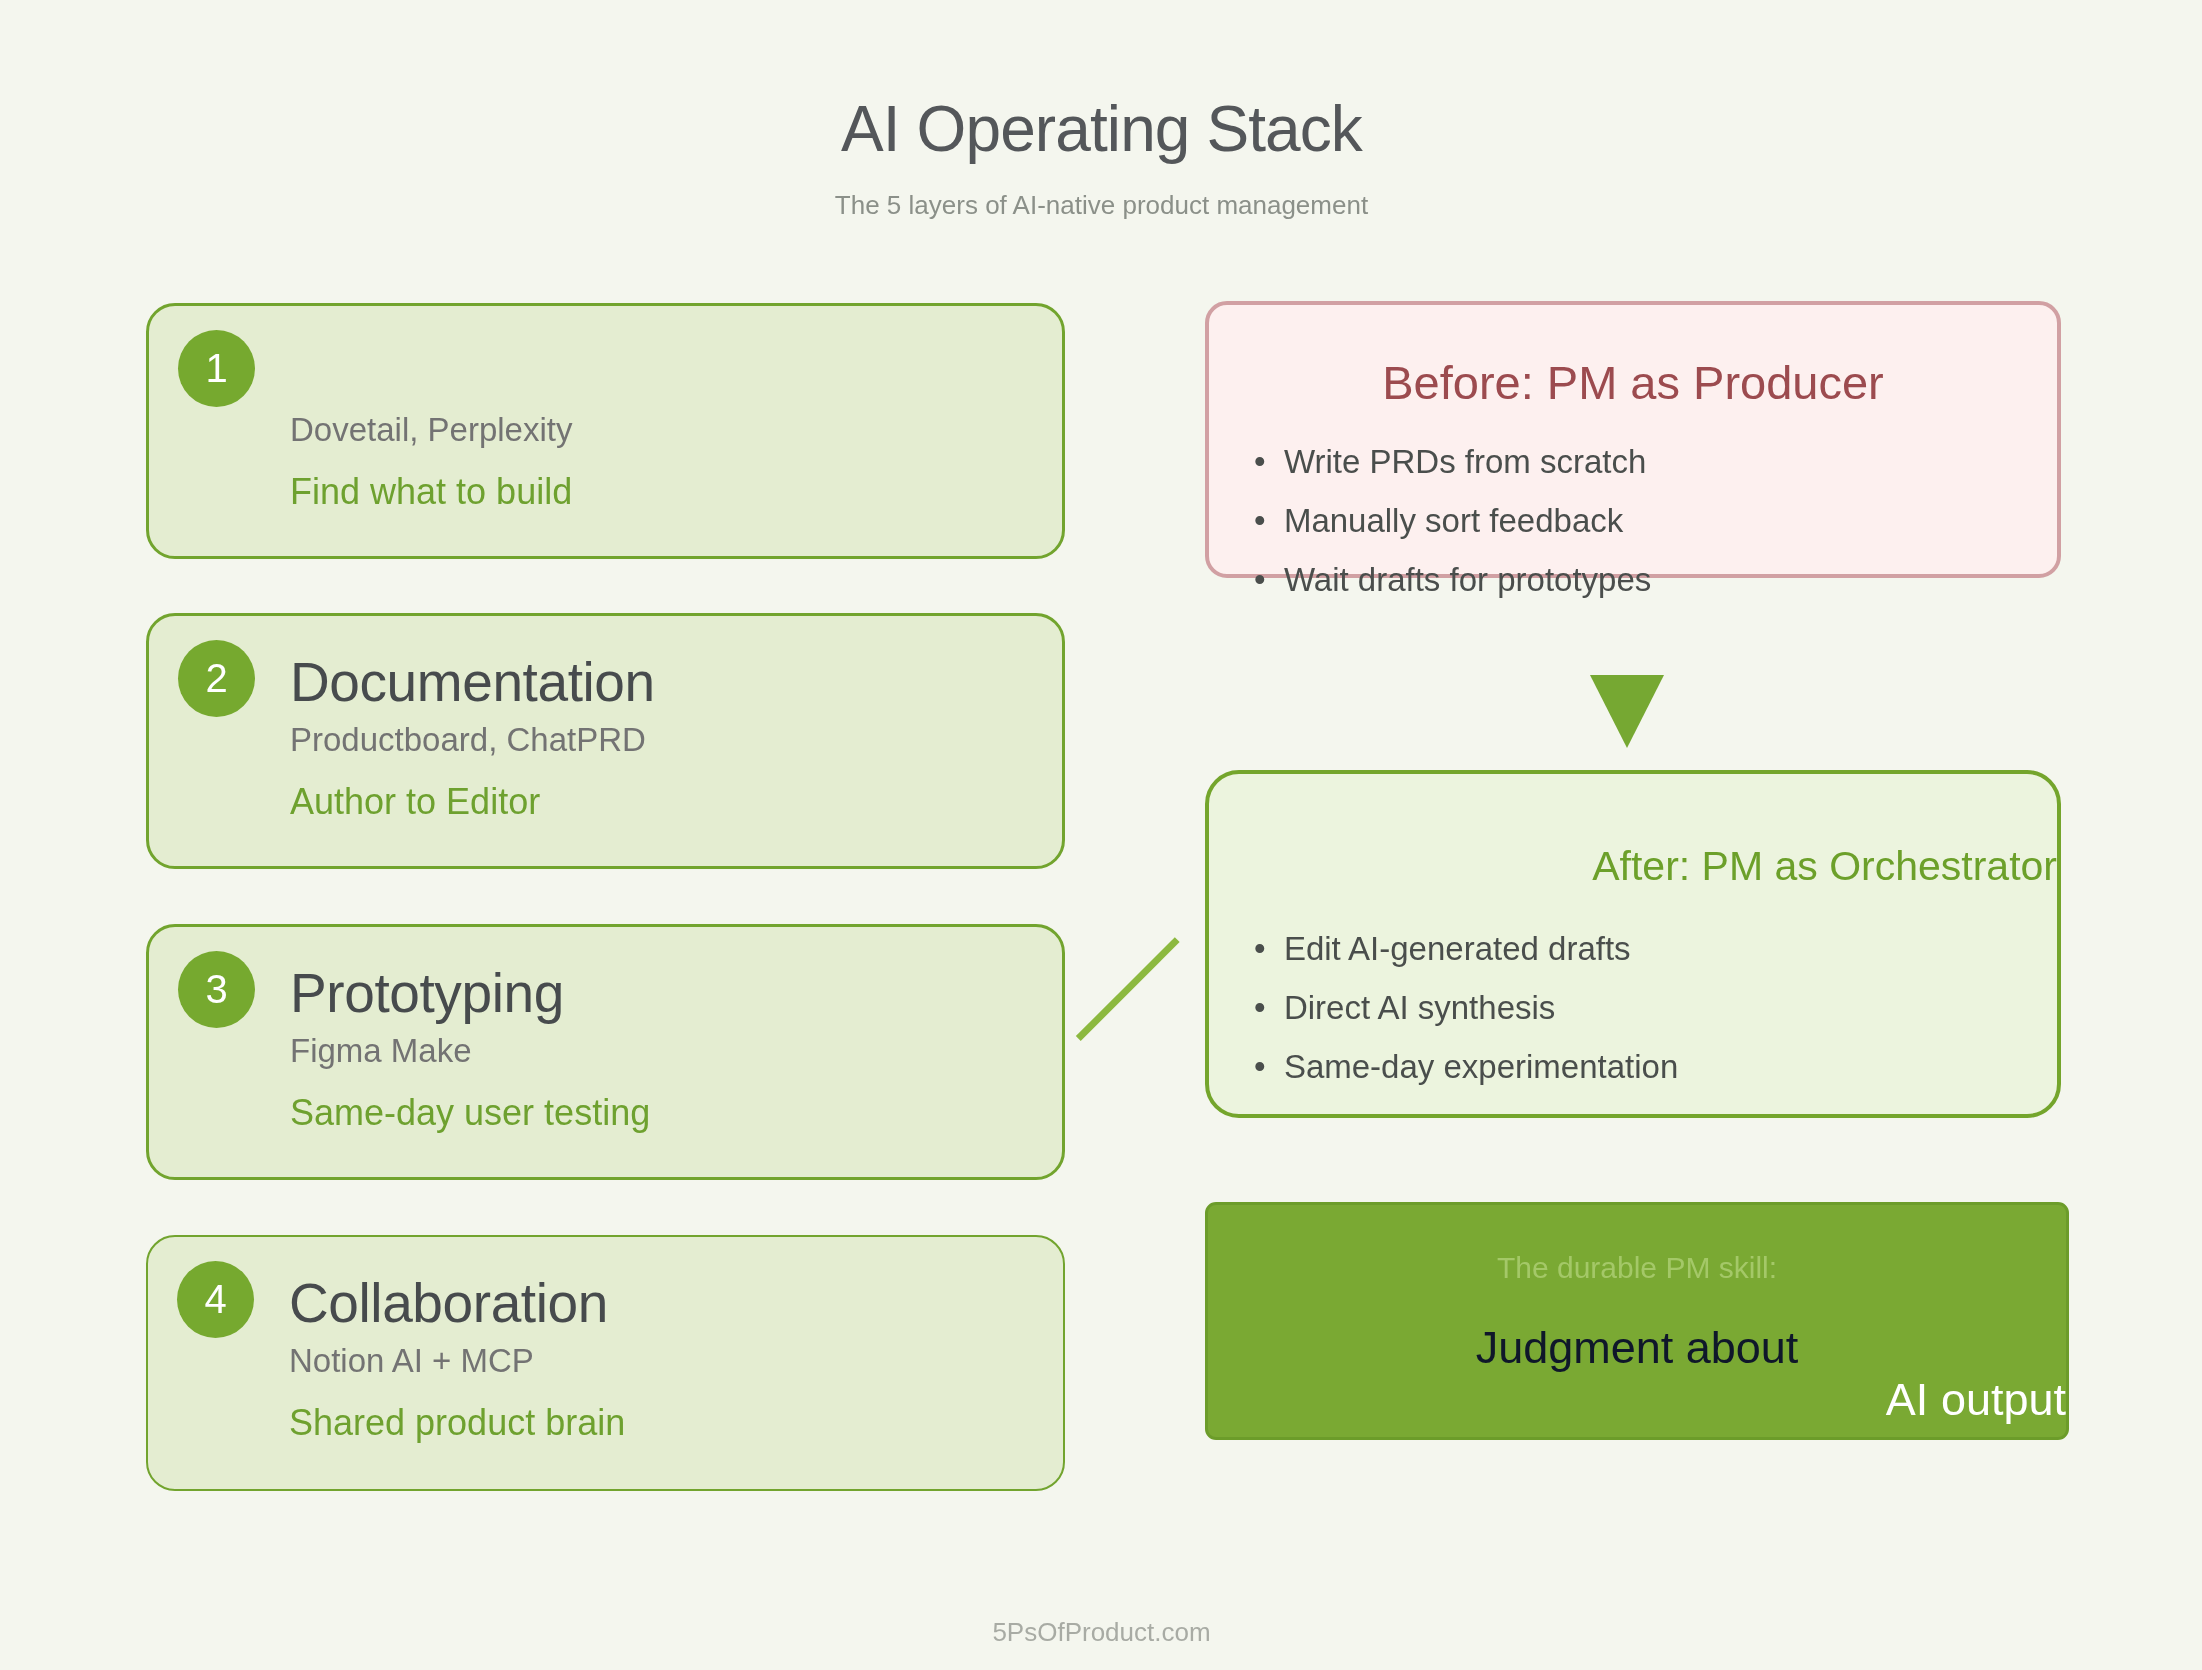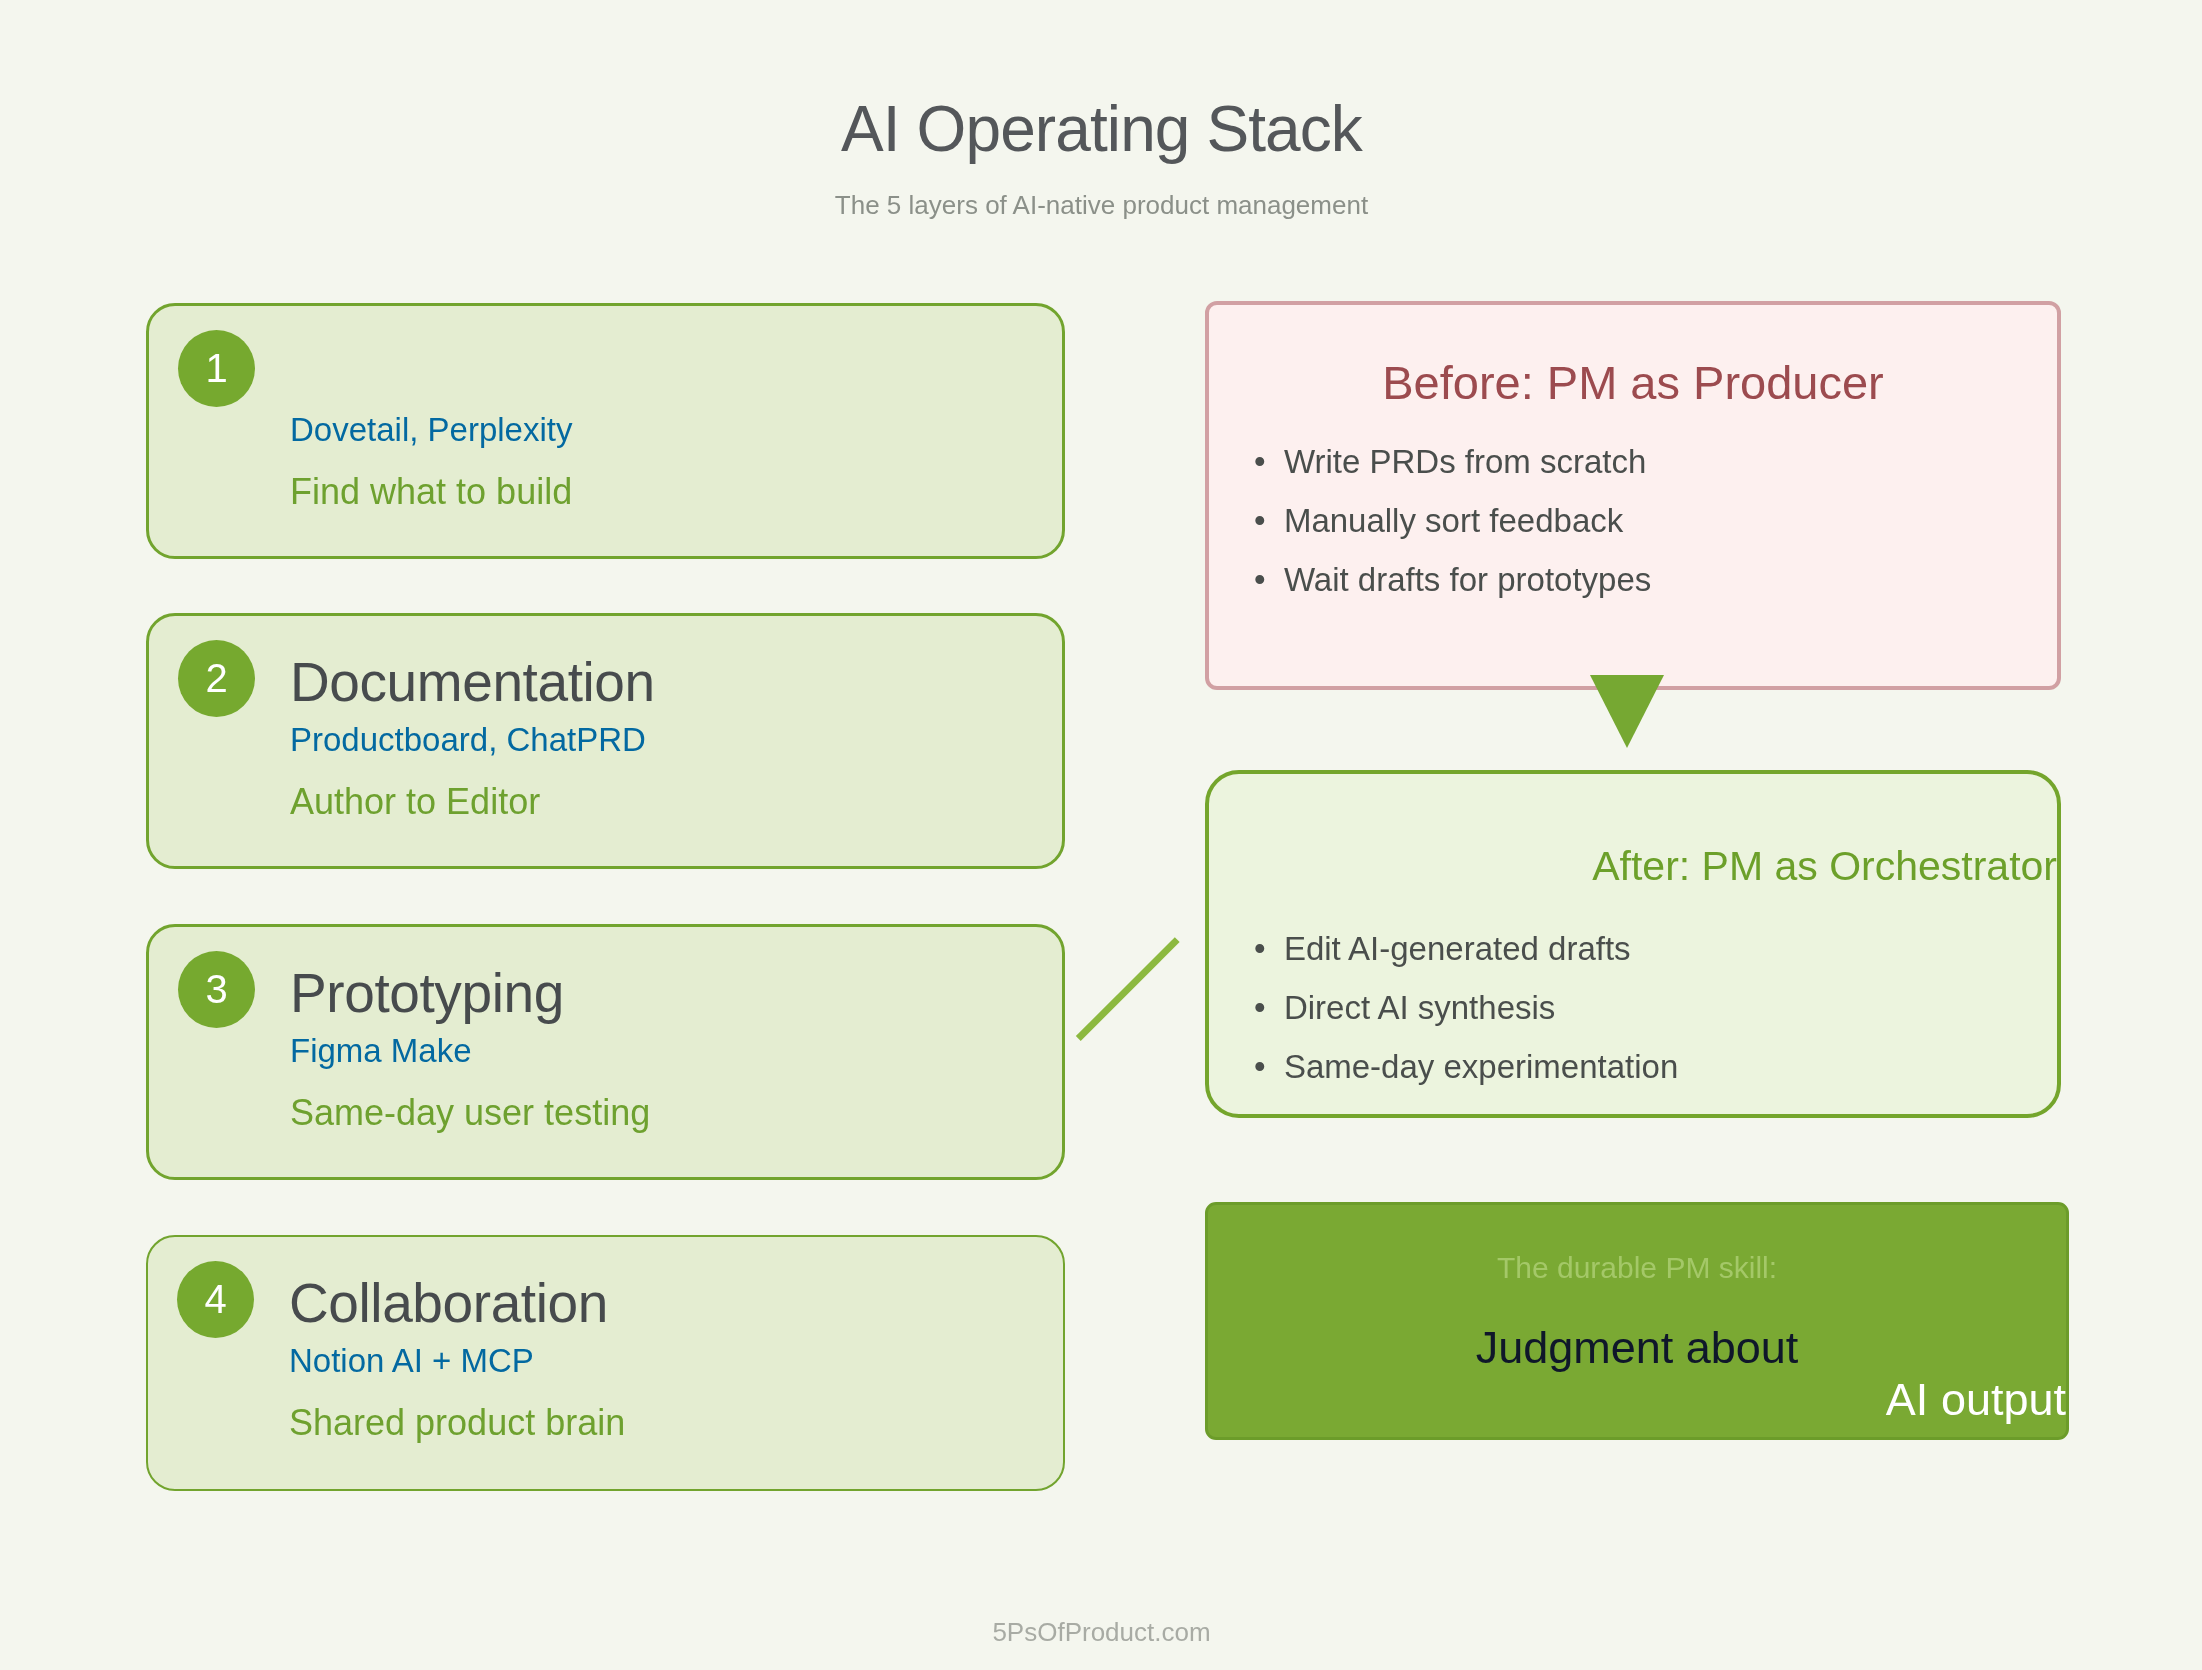--- a/index.html
+++ b/index.html
@@ -35,30 +35,30 @@
     border-radius:50%;background:#76a92f;
     display:flex;align-items:center;justify-content:center;
     color:#ffffff;font-size:40px;font-weight:400;
   }
   .layer-title{
     position:absolute;left:141px;top:34px;
     font-size:55px;font-weight:400;color:#474b4d;letter-spacing:-0.4px;
   }
   .layer-tools{
     position:absolute;left:141px;top:105px;
-    font-size:33px;font-weight:400;color:#0369a1;
+    font-size:33px;font-weight:400;color:#737373;
   }
   .layer-benefit{
     position:absolute;left:141px;top:165px;
     font-size:36px;font-weight:400;color:#6ea12f;
   }
   
   .before-box{
-    position:absolute;left:1205px;top:295px;width:856px;height:389px;
-    background:#fdf0ef;border:4.3px solid #d1a0a3;border-radius:12px;
+    position:absolute;left:1205px;top:295px;width:856px;height:277px;
+    background:#fdf0ef;border:4.3px solid #d1a0a3;border-radius:22px;
     box-sizing:border-box;
   }
   .before-title{
     position:absolute;left:0;top:50px;width:100%;text-align:center;
     font-size:47px;font-weight:400;color:#9c4b4f;
   }
   .after-box{
     position:absolute;left:1205px;top:764px;width:856px;height:348px;
     background:#ecf4de;border:4.3px solid #74a52c;border-radius:34px;
     box-sizing:border-box;

